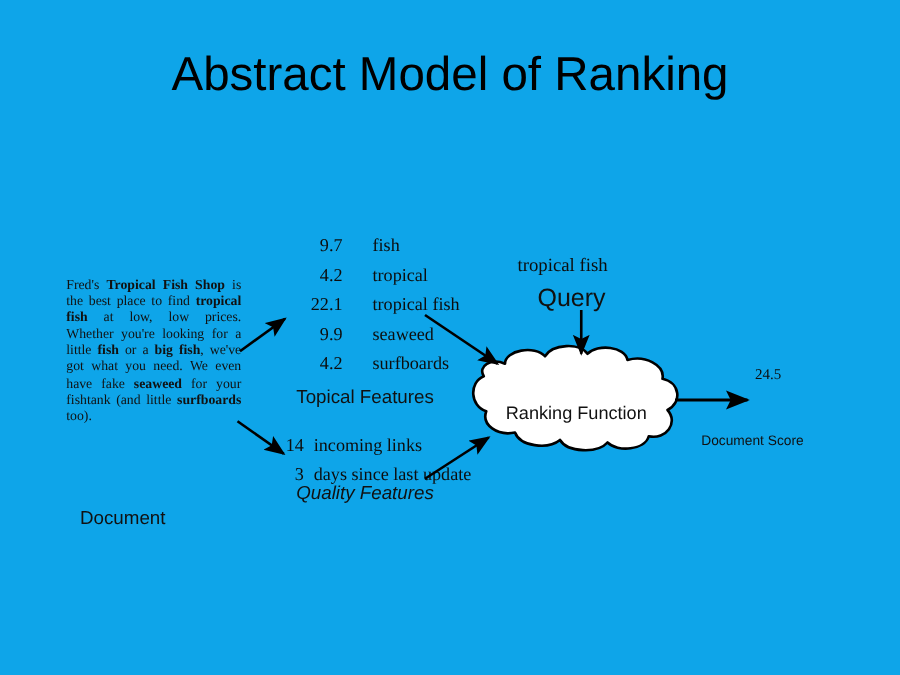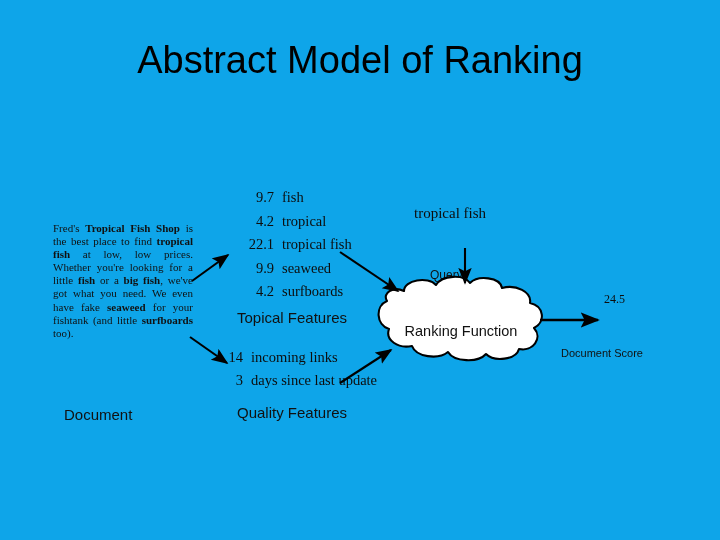--- a/index.html
+++ b/index.html
@@ -66,43 +66,43 @@
     text-align: left;
     font-family: "Liberation Serif", serif;
   }
 
   #topical-features {
     left: 232px;
     top: 189px;
     font-size: 14.5px;
   }
   #topical-features .feature-row { height: 23.5px; }
-  #topical-features .feature-val { width: 42px; margin-right: 8px; }
+  #topical-features .feature-val { width: 42px; margin-right: 24px; }
 
   #quality-features {
     left: 219px;
     top: 349px;
     font-size: 14.5px;
   }
   #quality-features .feature-row { height: 23px; }
   #quality-features .feature-val { width: 24px; margin-right: 8px; }
 
   
   .caption {
     position: absolute;
     font-family: "Liberation Sans", sans-serif;
     font-size: 15px;
     font-weight: normal;
     color: #111111;
     white-space: nowrap;
   }
   #cap-topical   { left: 237px; top: 309px; }
-  #cap-quality   { left: 237px; top: 404px; }
+  #cap-quality   { left: 237px; top: 386px; font-style: italic; }
   #cap-document  { left: 64px;  top: 406px; }
-  #cap-query     { left: 430px; top: 228px; font-size: 12px; margin-top: 40px; }
+  #cap-query     { left: 430px; top: 228px; font-size: 20px; }
   #cap-docscore  { left: 561px; top: 347px; font-size: 11px; }
 
   
   .serif-label {
     position: absolute;
     font-family: "Liberation Serif", serif;
     color: #0d0d0d;
     white-space: nowrap;
   }
   #query-text { left: 414px; top: 205px; font-size: 15px; }

